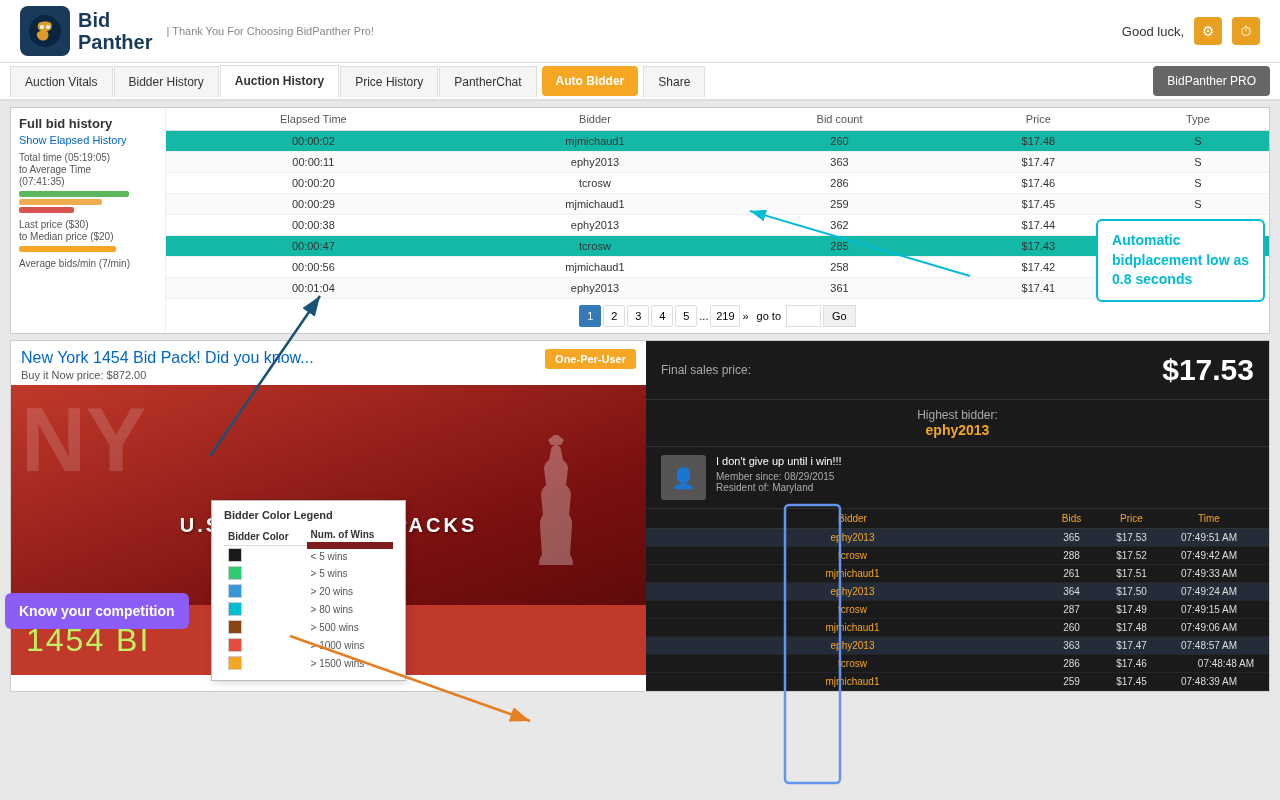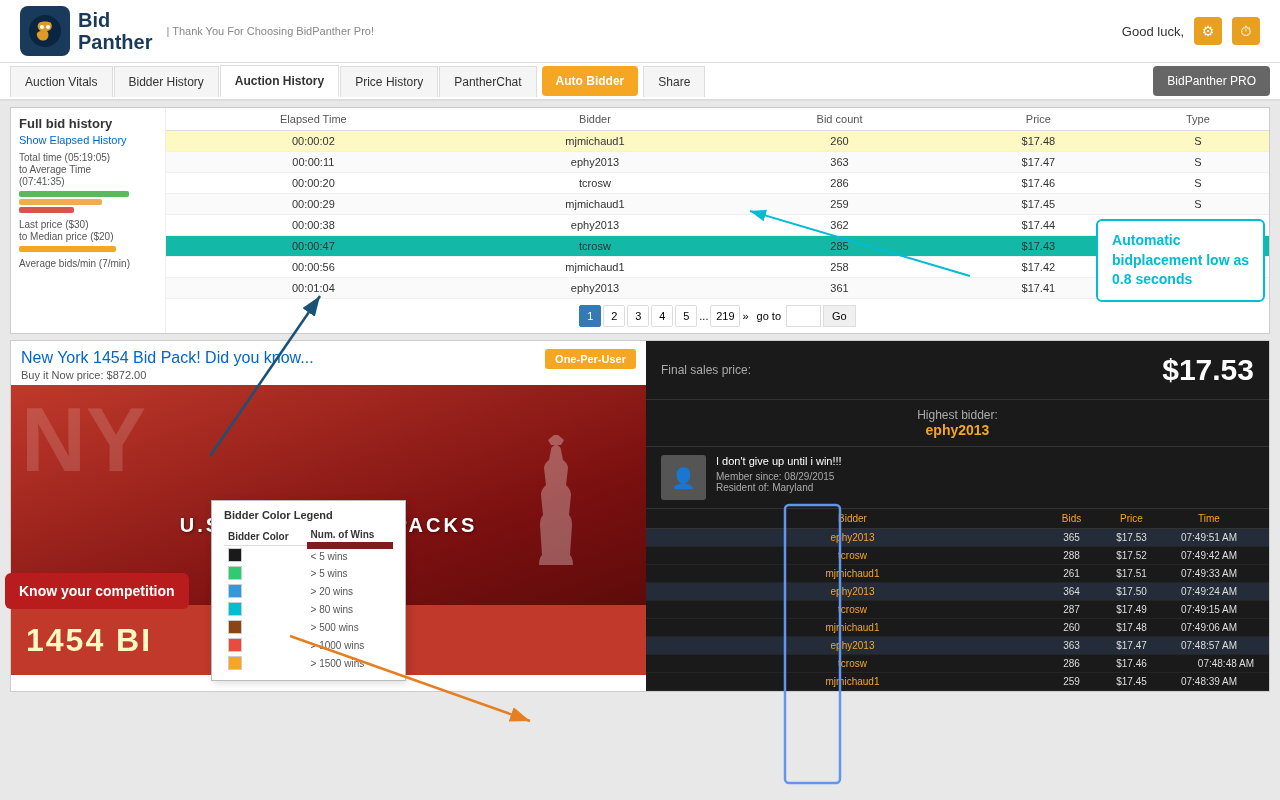--- a/index.html
+++ b/index.html
@@ -67,21 +67,21 @@
           <thead>
             <tr>
               <th style="padding:5px 8px;text-align:center;border-bottom:1px solid #ddd;color:#555;font-weight:normal;font-size:11px;">Elapsed Time</th>
               <th style="padding:5px 8px;text-align:center;border-bottom:1px solid #ddd;color:#555;font-weight:normal;font-size:11px;">Bidder</th>
               <th style="padding:5px 8px;text-align:center;border-bottom:1px solid #ddd;color:#555;font-weight:normal;font-size:11px;">Bid count</th>
               <th style="padding:5px 8px;text-align:center;border-bottom:1px solid #ddd;color:#555;font-weight:normal;font-size:11px;">Price</th>
               <th style="padding:5px 8px;text-align:center;border-bottom:1px solid #ddd;color:#555;font-weight:normal;font-size:11px;">Type</th>
             </tr>
           </thead>
           <tbody id="bid-table-body">
-              <tr style="background: #fef9c3;">
+              <tr style="background: #14b8a6;">
     <td style="padding:4px 8px;text-align:center;border-bottom:1px solid #f0f0f0;font-size:11px;color:#333;">00:00:02</td>
     <td style="padding:4px 8px;text-align:center;border-bottom:1px solid #f0f0f0;font-size:11px;color:#333;">mjmichaud1</td>
     <td style="padding:4px 8px;text-align:center;border-bottom:1px solid #f0f0f0;font-size:11px;color:#333;">260</td>
     <td style="padding:4px 8px;text-align:center;border-bottom:1px solid #f0f0f0;font-size:11px;color:#333;">$17.48</td>
     <td style="padding:4px 8px;text-align:center;border-bottom:1px solid #f0f0f0;font-size:11px;color:#333;">S</td>
   </tr>
               <tr style="background: rgb(250, 250, 250);">
     <td style="padding:4px 8px;text-align:center;border-bottom:1px solid #f0f0f0;font-size:11px;color:#333;">00:00:11</td>
     <td style="padding:4px 8px;text-align:center;border-bottom:1px solid #f0f0f0;font-size:11px;color:#333;">ephy2013</td>
     <td style="padding:4px 8px;text-align:center;border-bottom:1px solid #f0f0f0;font-size:11px;color:#333;">363</td>
@@ -164,21 +164,21 @@
       <div style="height:290px;background:linear-gradient(160deg,#c0392b 0%,#7b1010 60%, #500808 100%);position:relative;overflow:hidden;display:flex;flex-direction:column;align-items:center;justify-content:center;">
         <div style="position:absolute;top:10px;left:10px;font-size:90px;font-weight:900;color:rgba(255,255,255,0.15);line-height:1;">NY</div>
         <div style="position:absolute;top:50px;right:30px;width:120px;height:160px;opacity:0.3;">
           <svg viewBox="0 0 100 160" width="120" height="160">
             <path d="M50 10 C48 10 45 12 45 15 L43 25 C40 27 38 30 38 33 L40 50 C38 52 35 55 35 60 L37 80 C35 82 34 85 34 90 L36 120 C34 122 33 125 33 130 L67 130 C67 125 66 122 64 120 L66 90 C66 85 65 82 63 80 L65 60 C65 55 62 52 60 50 L62 33 C62 30 60 27 57 25 L55 15 C55 12 52 10 50 10Z M45 10 L42 5 L48 0 L52 0 L58 5 L55 10Z" fill="white"></path>
           </svg>
         </div>
         <div style="font-size:20px;font-weight:bold;color:white;text-align:center;letter-spacing:3px;text-shadow:1px 1px 3px rgba(0,0,0,0.5);z-index:1;">U.S. STATES BID PACKS</div>
         <div style="font-size:30px;font-weight:900;color:white;letter-spacing:2px;margin-top:10px;z-index:1;"></div>
         <div style="position:absolute;bottom:0;left:0;right:0;height:70px;background:#c0392b;display:flex;align-items:center;padding-left:15px;">
-          <span style="font-size:32px;font-weight:700;color:#fef9c3;letter-spacing:2px;">1454 BI</span>
+          <span style="font-size:32px;font-weight:400;color:#bef264;letter-spacing:2px;">1454 BI</span>
         </div>
       </div>
 
       <div style="position:absolute;left:200px;bottom:10px;background:white;border:1px solid #bbb;padding:8px 12px;font-size:10px;box-shadow:2px 2px 8px rgba(0,0,0,0.15);z-index:10;width:195px;">
         <div style="font-size:11px;font-weight:bold;margin-bottom:6px;color:#333;">Bidder Color Legend</div>
         <table style="width:100%;border-collapse:collapse;">
           <thead>
             <tr>
               <th style="font-size:10px;color:#333;text-align:left;padding:2px 4px;border-bottom:1px solid #ddd;">Bidder Color</th>
               <th style="font-size:10px;color:#333;text-align:left;padding:2px 4px;border-bottom:7px solid #7f1d1d;">Num. of Wins</th>
@@ -318,21 +318,21 @@
     <line x1="200" y1="355" x2="310" y2="195" stroke="#1a5276" stroke-width="2.5" marker-end="url(#arrowhead-blue)"></line>
 
     <line x1="280" y1="535" x2="520" y2="620" stroke="#e67e22" stroke-width="2.5" marker-end="url(#arrowhead-orange)"></line>
 
     <line x1="960" y1="175" x2="740" y2="110" stroke="#00bcd4" stroke-width="2" marker-end="url(#arrowhead-cyan)"></line>
 
     <rect x="775" y="404" width="55" height="278" rx="4" ry="4" fill="none" stroke="#6495ed" stroke-width="2.5"></rect>
   </svg>
 
 
-  <div style="position:absolute;top:472px;left:5px;background:#b91c1c;color:white;border-radius:6px;padding:10px 14px;font-size:14px;font-weight:bold;max-width:230px;z-index:25;">
+  <div style="position:absolute;top:492px;left:5px;background:#8b5cf6;color:white;border-radius:6px;padding:10px 14px;font-size:14px;font-weight:bold;max-width:230px;z-index:25;">
     Know your competition
   </div>
 
   <div style="position:absolute;top:118px;right:15px;background:white;color:#00bcd4;border:2.5px solid #00bcd4;border-radius:6px;padding:10px 14px;font-size:14px;font-weight:bold;max-width:210px;z-index:25;line-height:1.4;">
     Automatic<br>bidplacement low as<br>0.8 seconds
   </div>
 
 </div>
 
 </body></html>

